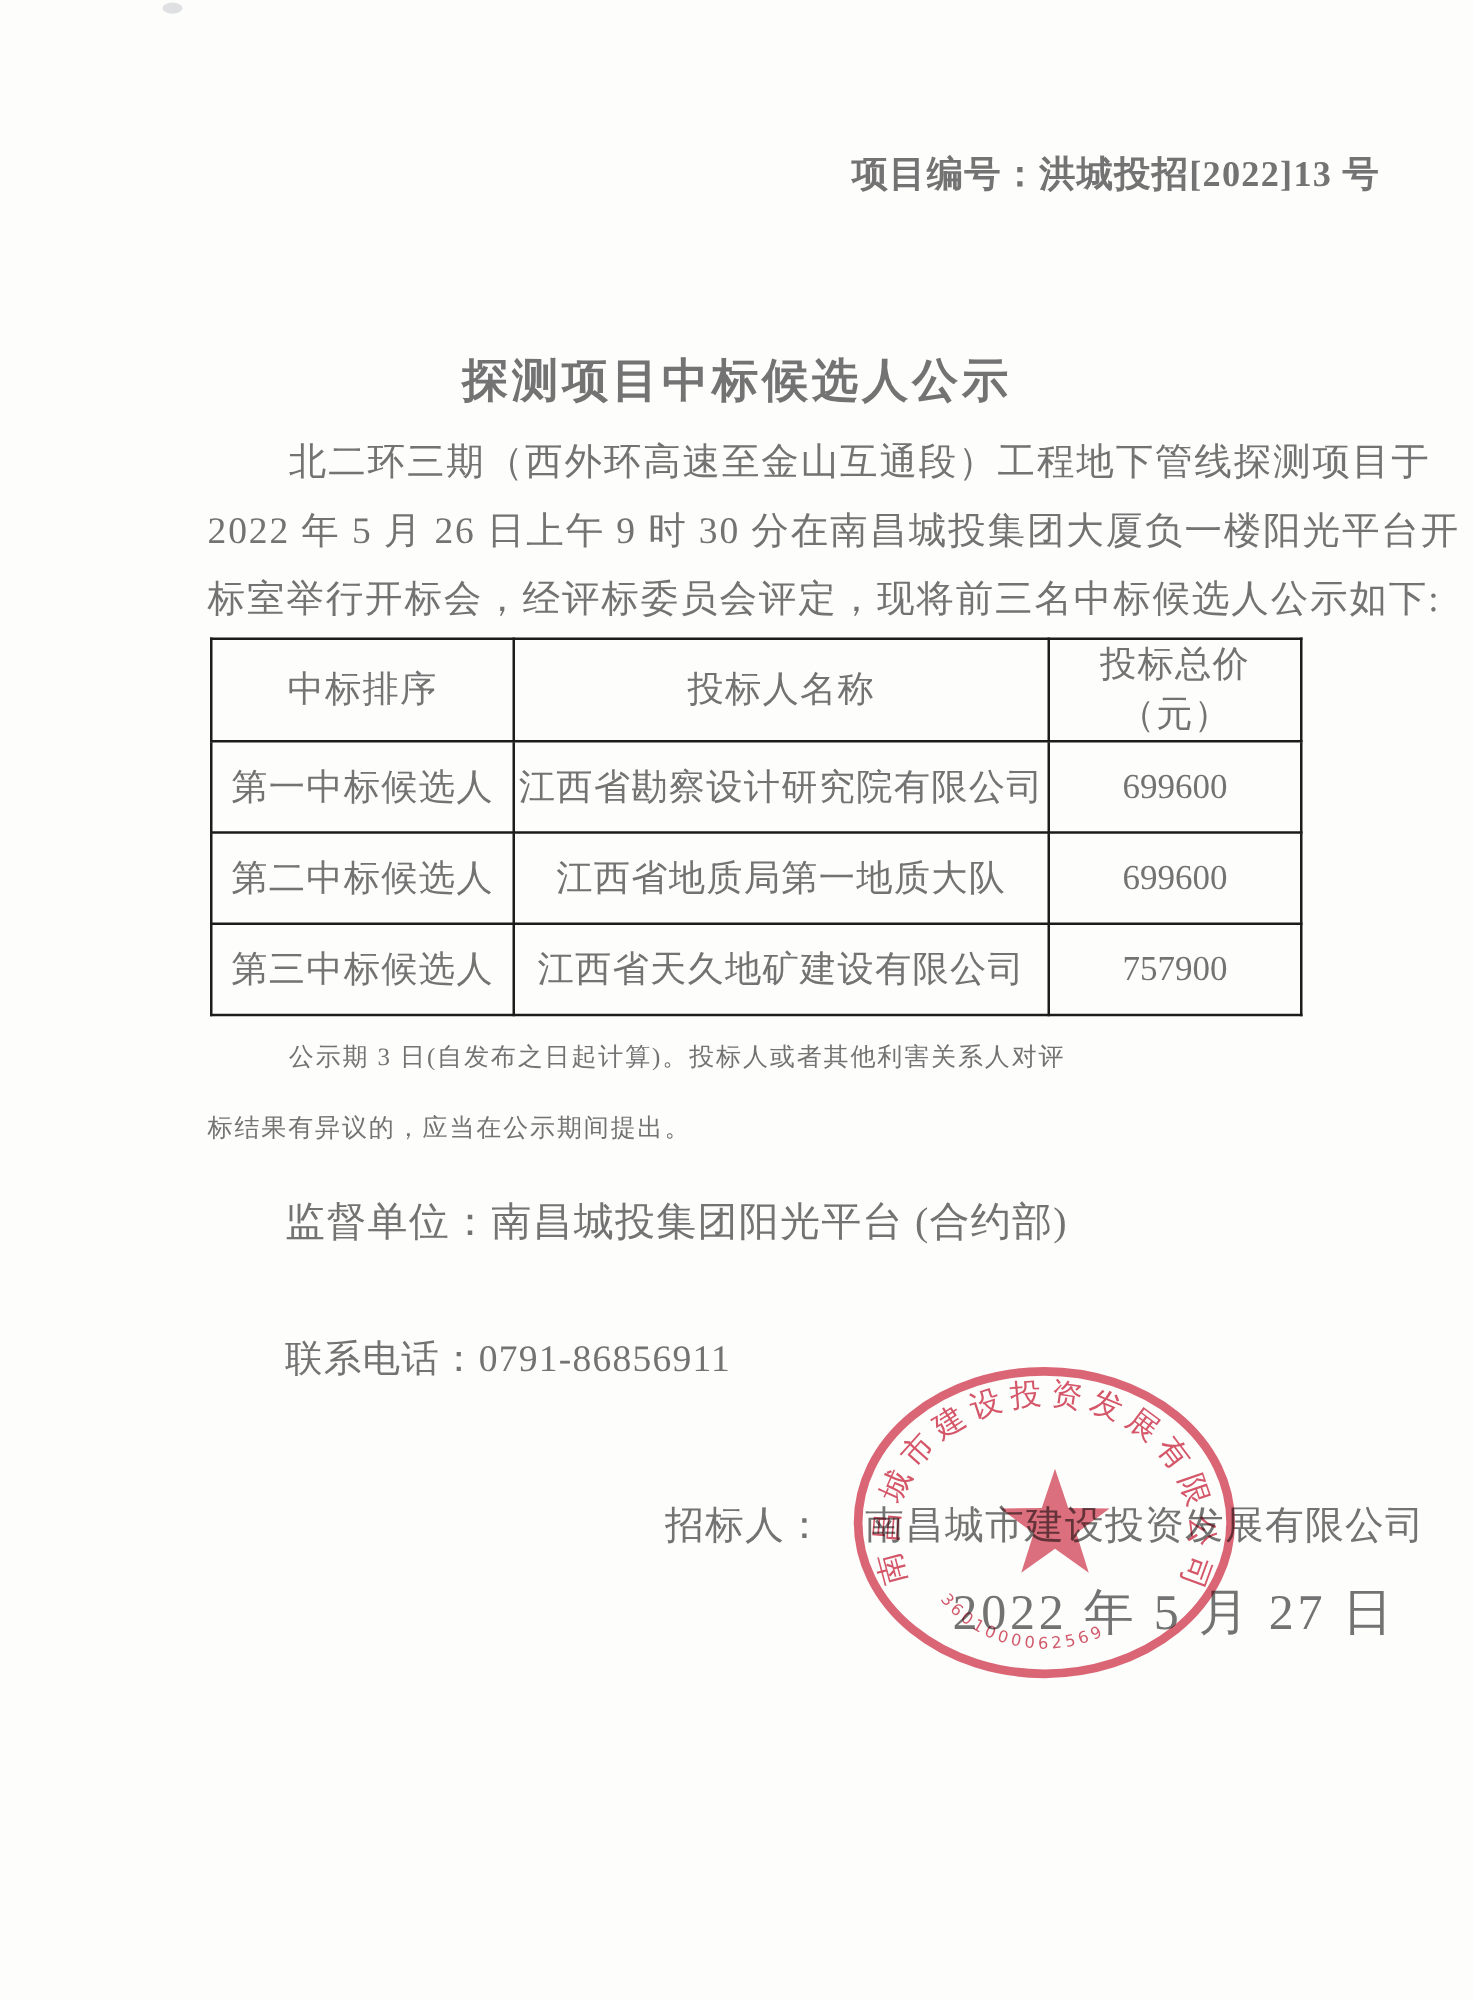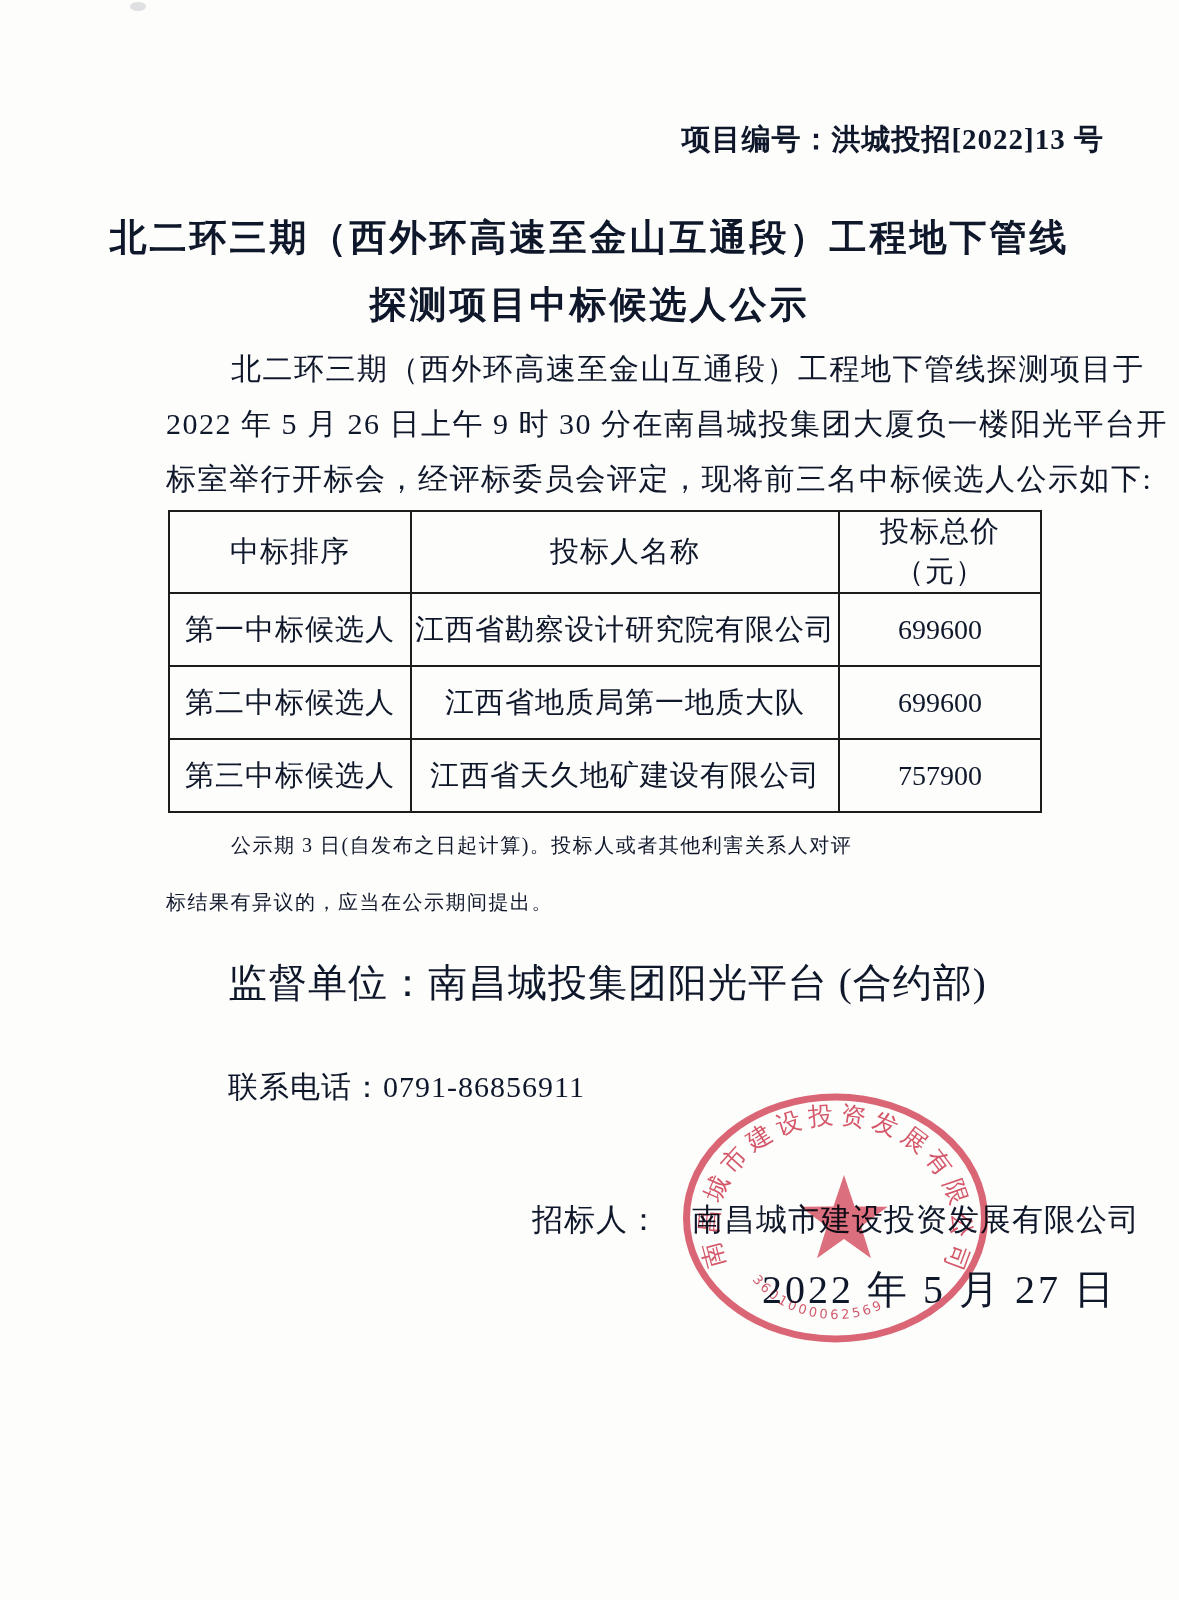--- a/index.html
+++ b/index.html
@@ -3,21 +3,21 @@
 <meta charset="utf-8">
 <style>
   * { margin:0; padding:0; box-sizing:border-box; }
   html,body { background:#ffffff; }
   .page {
     position:relative;
     width:1179px; height:1600px;
     background:#fdfdfc;
     overflow:hidden;
     font-family:"Liberation Serif","DejaVu Serif",serif;
-    color:#0f172a;
+    color:#737373;
     padding-left:23px;
   }
   .abs { position:absolute; white-space:nowrap; }
 
   .doc-number {
     top:120px; right:75px;
     font-size:29px; font-weight:700;
     letter-spacing:1px;
   }
   .title-line {
@@ -54,21 +54,21 @@
     overflow:hidden;
   }
   .bid-table th { height:78px; }
   .bid-table td { height:73px;border-radius:23px; }
   .bid-table td.price { font-size:28px; letter-spacing:0;margin-left:17px; }
 
   .notice-line { font-size:20px; letter-spacing:1.5px; }
   .notice-line.n1 { top:832px; left:231px; }
   .notice-line.n2 { top:889px; left:166px; }
 
-  .supervisor { top:956px; left:228px; font-size:39px; letter-spacing:1px; }
+  .supervisor { top:956px; left:228px; font-size:32px; letter-spacing:1px; }
   .phone      { top:1020px; left:228px; font-size:30px; letter-spacing:1px;margin-top:47px; }
 
   .tenderer { top:1199px; left:532px; font-size:31px; letter-spacing:1px; }
   .tenderer .name { margin-left:32px; }
   .sign-date { top:1262px; left:762px; font-size:40px; letter-spacing:3px; }
 
   .stamp {
     position:absolute;
     top:1080px; left:678px;
     width:334px; height:276px;
@@ -94,21 +94,20 @@
 </style>
 </head>
 <body>
 
 <div class="page">
 
   <div class="speckle"></div>
 
   <div class="abs doc-number">项目编号：洪城投招[2022]13 号</div>
 
-  <div class="abs title-line l1">北二环三期（西外环高速至金山互通段）工程地下管线</div>
   <div class="abs title-line l2">探测项目中标候选人公示</div>
 
   <div class="abs body-line b1">北二环三期（西外环高速至金山互通段）工程地下管线探测项目于</div>
   <div class="abs body-line b2">2022 年 5 月 26 日上午 9 时 30 分在南昌城投集团大厦负一楼阳光平台开</div>
   <div class="abs body-line b3">标室举行开标会，经评标委员会评定，现将前三名中标候选人公示如下:</div>
 
   <table class="bid-table">
     <colgroup>
         <col class="c1">
         <col class="c2">

